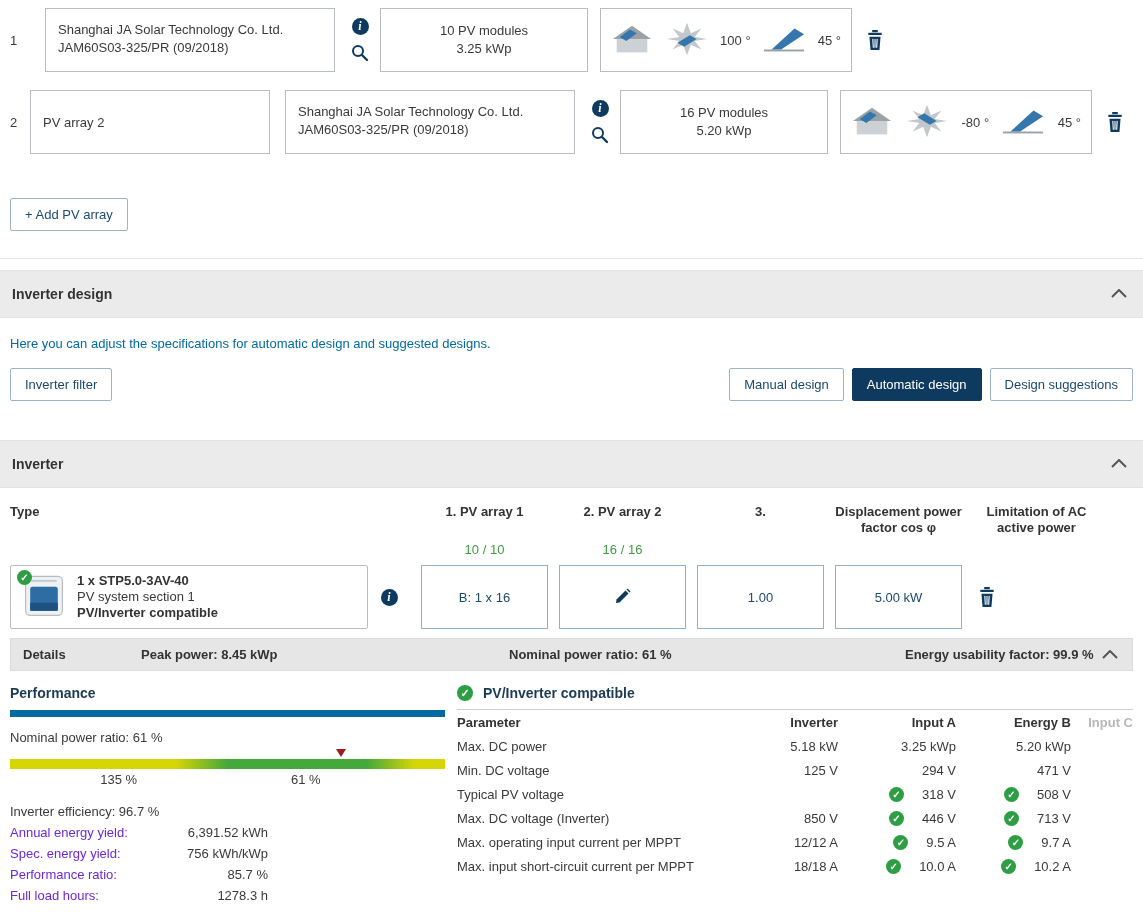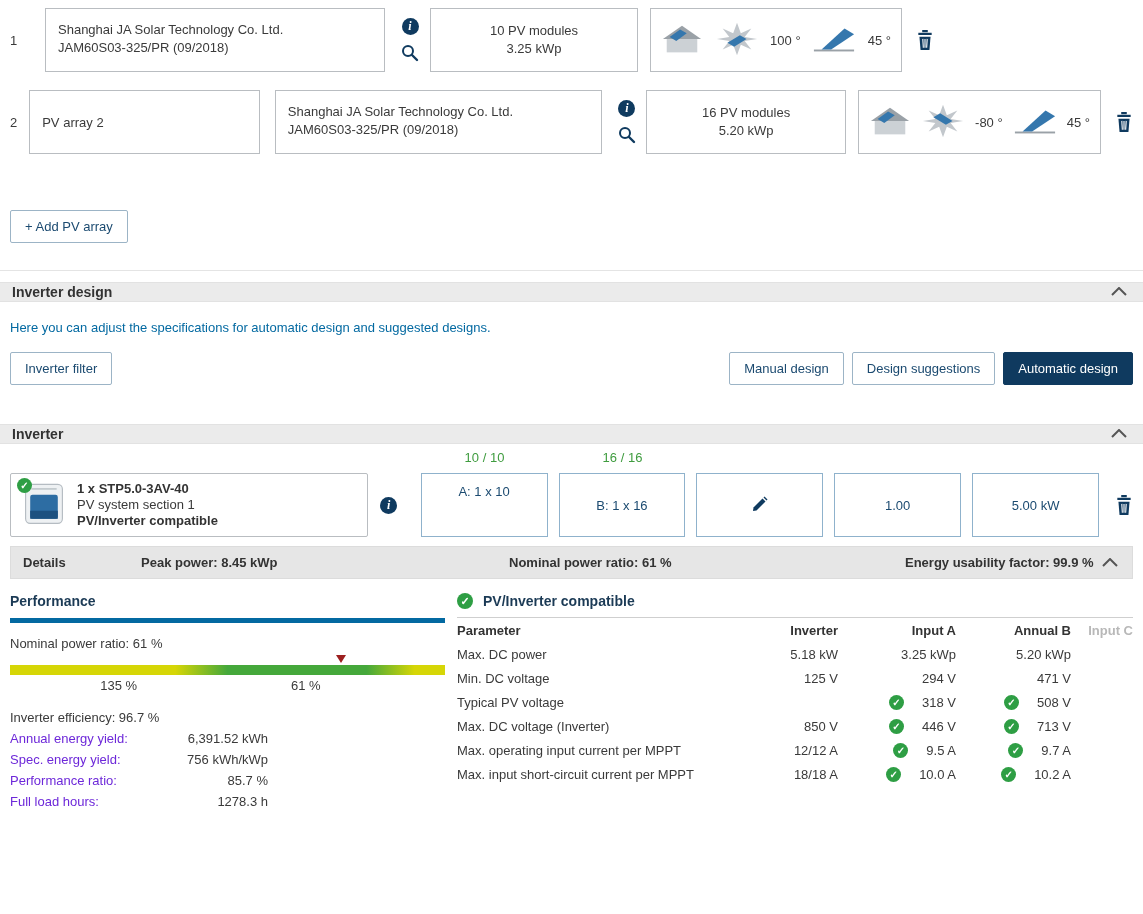--- a/index.html
+++ b/index.html
@@ -6,39 +6,39 @@
   html,body{background:#fff}
   body{width:1143px;height:914px;font-family:"Liberation Sans",sans-serif;font-size:13px;color:#3a3a3a;overflow:hidden}
   .page{padding:8px 10px 0}
 
   
   .pv-row{display:flex;align-items:center;height:64px;margin-bottom:18px}
   .row-num{width:20px;font-size:13px;color:#3a3a3a}
   .box{border:1px solid #b9bdc1;background:#fff;height:64px}
   .name-box{width:240px}
   .name-box input{width:100%;height:100%;border:none;outline:none;padding:0 12px;font:inherit;color:#3a3a3a;background:transparent}
-  .module-box{width:340px;margin-left:15px;padding:12px 12px;line-height:18px}
+  .module-box{width:290px;margin-left:15px;padding:12px 12px;line-height:18px}
   .icon-stack{width:30px;margin-left:10px;display:flex;flex-direction:column;align-items:center;gap:9px}
   .mods-box{width:208px;margin-left:5px;display:flex;flex-direction:column;align-items:center;justify-content:center;line-height:18px}
   .orient-box{width:252px;margin-left:12px;display:flex;align-items:center;justify-content:space-between;padding:0 10px}
   .deg{color:#3a3a3a;white-space:nowrap}
   .trash-btn{margin-left:14px;background:none;border:none;cursor:pointer;display:flex;align-items:center}
 
   .info-circle{width:17px;height:17px;border-radius:50%;background:#0f3a5f;color:#fff;display:inline-flex;align-items:center;justify-content:center;
     font-family:"Liberation Serif",serif;font-style:italic;font-weight:bold;font-size:12px;cursor:pointer}
   .icon-btn{background:none;border:none;cursor:pointer;display:inline-flex;align-items:center;justify-content:center;padding:0}
 
   
   .btn{background:#fff;border:1px solid #9cb4c6;color:#1b4a70;font:inherit;padding:0 14px;height:33px;cursor:pointer;border-radius:2px}
   .btn-dark{background:#0f3a5f;border-color:#0f3a5f;color:#fff}
-  .add-btn{margin-top:38px}
+  .add-btn{margin-top:26px}
 
   
   .top-divider{border-top:1px solid #e4e4e4;margin:27px -10px 0}
-  .section-bar{margin:11px -10px 0;background:#ebebeb;height:20px;display:flex;align-items:center;justify-content:space-between;padding:0 14px 0 12px;
+  .section-bar{margin:11px -10px 0;background:#ebebeb;height:48px;display:flex;align-items:center;justify-content:space-between;padding:0 14px 0 12px;
     border-top:1px solid #e2e2e2;border-bottom:1px solid #e2e2e2}
   .section-bar .title{font-size:14px;font-weight:bold;color:#333}
   .chev{background:none;border:none;cursor:pointer;display:flex;align-items:center;padding:2px}
 
   .desc{margin:18px 0 12px;color:#0369a1}
   .design-row{margin-top:17px;display:flex;align-items:center;justify-content:space-between}
   .design-right{display:flex;gap:8px}
 
   
   .inv-head{display:flex;margin-top:16px;align-items:flex-start}
@@ -65,21 +65,21 @@
   .details-bar{margin-top:9px;background:#e6e6e6;height:33px;display:flex;align-items:center;padding:0 12px;border:1px solid #dcdcdc}
   .details-bar .d1{width:118px;font-weight:bold;color:#333}
   .details-bar .d2{width:368px;font-weight:bold;color:#333}
   .details-bar .d3{width:396px;font-weight:bold;color:#333}
   .details-bar .d4{flex:1;font-weight:bold;color:#333}
 
   
   .details-body{display:flex;padding-top:14px}
   .perf-col{width:435px}
   .compat-col{flex:1;margin-left:12px}
-  .panel-title{font-size:14px;font-weight:bold;color:#1b3a55;border-bottom:5px solid #0369a1;padding-bottom:9px}
+  .panel-title{font-size:14px;font-weight:bold;color:#1b3a55;border-bottom:7px solid #0369a1;padding-bottom:9px}
   .compat-title{display:flex;align-items:center;gap:10px;font-size:14px;font-weight:bold;color:#1b3a55;border-bottom:1px solid #cfcfcf;padding-bottom:8px}
 
   .bar-label{margin-top:13px;color:#3a3a3a}
   .bar-wrap{position:relative;height:44px;margin-top:2px}
   .bar{position:absolute;top:12px;left:0;right:0;height:10px}
   .npr-grad{background:linear-gradient(90deg,#d6d606 0%,#d6d606 38%,#45a83b 50%,#45a83b 82%,#d6d606 93%,#d6d606 100%)}
   .eff-grad{background:linear-gradient(90deg,#d6d606 0%,#d6d606 22%,#45a83b 72%,#45a83b 100%)}
   .bar-marker{position:absolute;top:2px;width:0;height:0;border-left:5px solid transparent;border-right:5px solid transparent;border-top:8px solid #9c1f1f;transform:translateX(-50%)}
   .bar-tick{position:absolute;top:25px;color:#3a3a3a;transform:translateX(-50%)}
   .lbl-135{left:25%}
@@ -239,35 +239,43 @@
         </svg>
     </button>
   </div>
 
   <p class="desc">Here you can adjust the specifications for automatic design and suggested designs.</p>
 
   <div class="design-row">
     <button class="btn">Inverter filter</button>
     <div class="design-right">
       <button class="btn">Manual design</button>
+      <button class="btn btn-dark">Automatic design</button>
       <button class="btn">Design suggestions</button>
-      <button class="btn btn-dark">Automatic design</button>
     </div>
   </div>
 
   
   <div class="section-bar" style="margin-top:39px">
     <span class="title">Inverter</span>
     <button class="chev">
       <svg width="16" height="10" viewBox="0 0 16 10">
           <polyline points="1,8 8,1 15,8" fill="none" stroke="#555" stroke-width="2"></polyline>
         </svg>
     </button>
   </div>
 
+  <div class="inv-head">
+    <div class="c-type">Type</div>
+    <div class="c-col">1. PV array 1</div>
+    <div class="c-col">2. PV array 2</div>
+    <div class="c-col">3.</div>
+    <div class="c-col">Displacement power factor cos φ</div>
+    <div class="c-col">Limitation of AC active power</div>
+  </div>
   <div class="counts-row">
     <div class="spacer-type"></div>
     <div class="c-count">10 / 10</div>
     <div class="c-count">16 / 16</div>
   </div>
 
   <div class="inv-row">
     <div class="type-box">
       <div class="inv-img-wrap">
         <svg width="46" height="46" viewBox="0 0 40 40">
@@ -280,21 +288,20 @@
       </div>
       <div class="type-text">
         <div class="t1">1 x STP5.0-3AV-40</div>
         <div class="t2">PV system section 1</div>
         <div class="t3">PV/Inverter compatible</div>
       </div>
     </div>
     <div class="info-col">
       <span class="info-circle">i</span>
     </div>
-    <div class="field-box top-align">A: 1 x 10</div>
     <div class="field-box">B: 1 x 16</div>
     <div class="field-box">
       <span>
         <svg width="18" height="18" viewBox="0 0 18 18">
             <path d="M2.5 12.5 L11.5 3.5 L14.5 6.5 L5.5 15.5 L2 16 Z" fill="#0f3a5f"></path>
             <path d="M12.5 2.5 L15.5 5.5 L16.5 4.5 L13.5 1.5 Z" fill="#0f3a5f"></path>
           </svg>
       </span>
     </div>
     <div class="field-box">1.00</div>
@@ -362,21 +369,21 @@
     <div class="compat-col">
       <div class="compat-title">
         <span class="check-circle">✓</span>
         <span>PV/Inverter compatible</span>
       </div>
 
       <div class="ct-header">
         <span class="ct-param">Parameter</span>
         <span class="ct-cell ct-inv">Inverter</span>
         <span class="ct-cell ct-a">Input A</span>
-        <span class="ct-cell ct-b">Annual B</span>
+        <span class="ct-cell ct-b">Energy B</span>
         <span class="ct-cell ct-c hdr-c">Input C</span>
       </div>
 
       <div class="ct-row">
         <span class="ct-param">Max. DC power</span>
         <span class="ct-cell ct-inv">5.18 kW</span>
         <span class="ct-cell ct-a">
             <span>3.25 kWp</span>
           </span>
         <span class="ct-cell ct-b">

